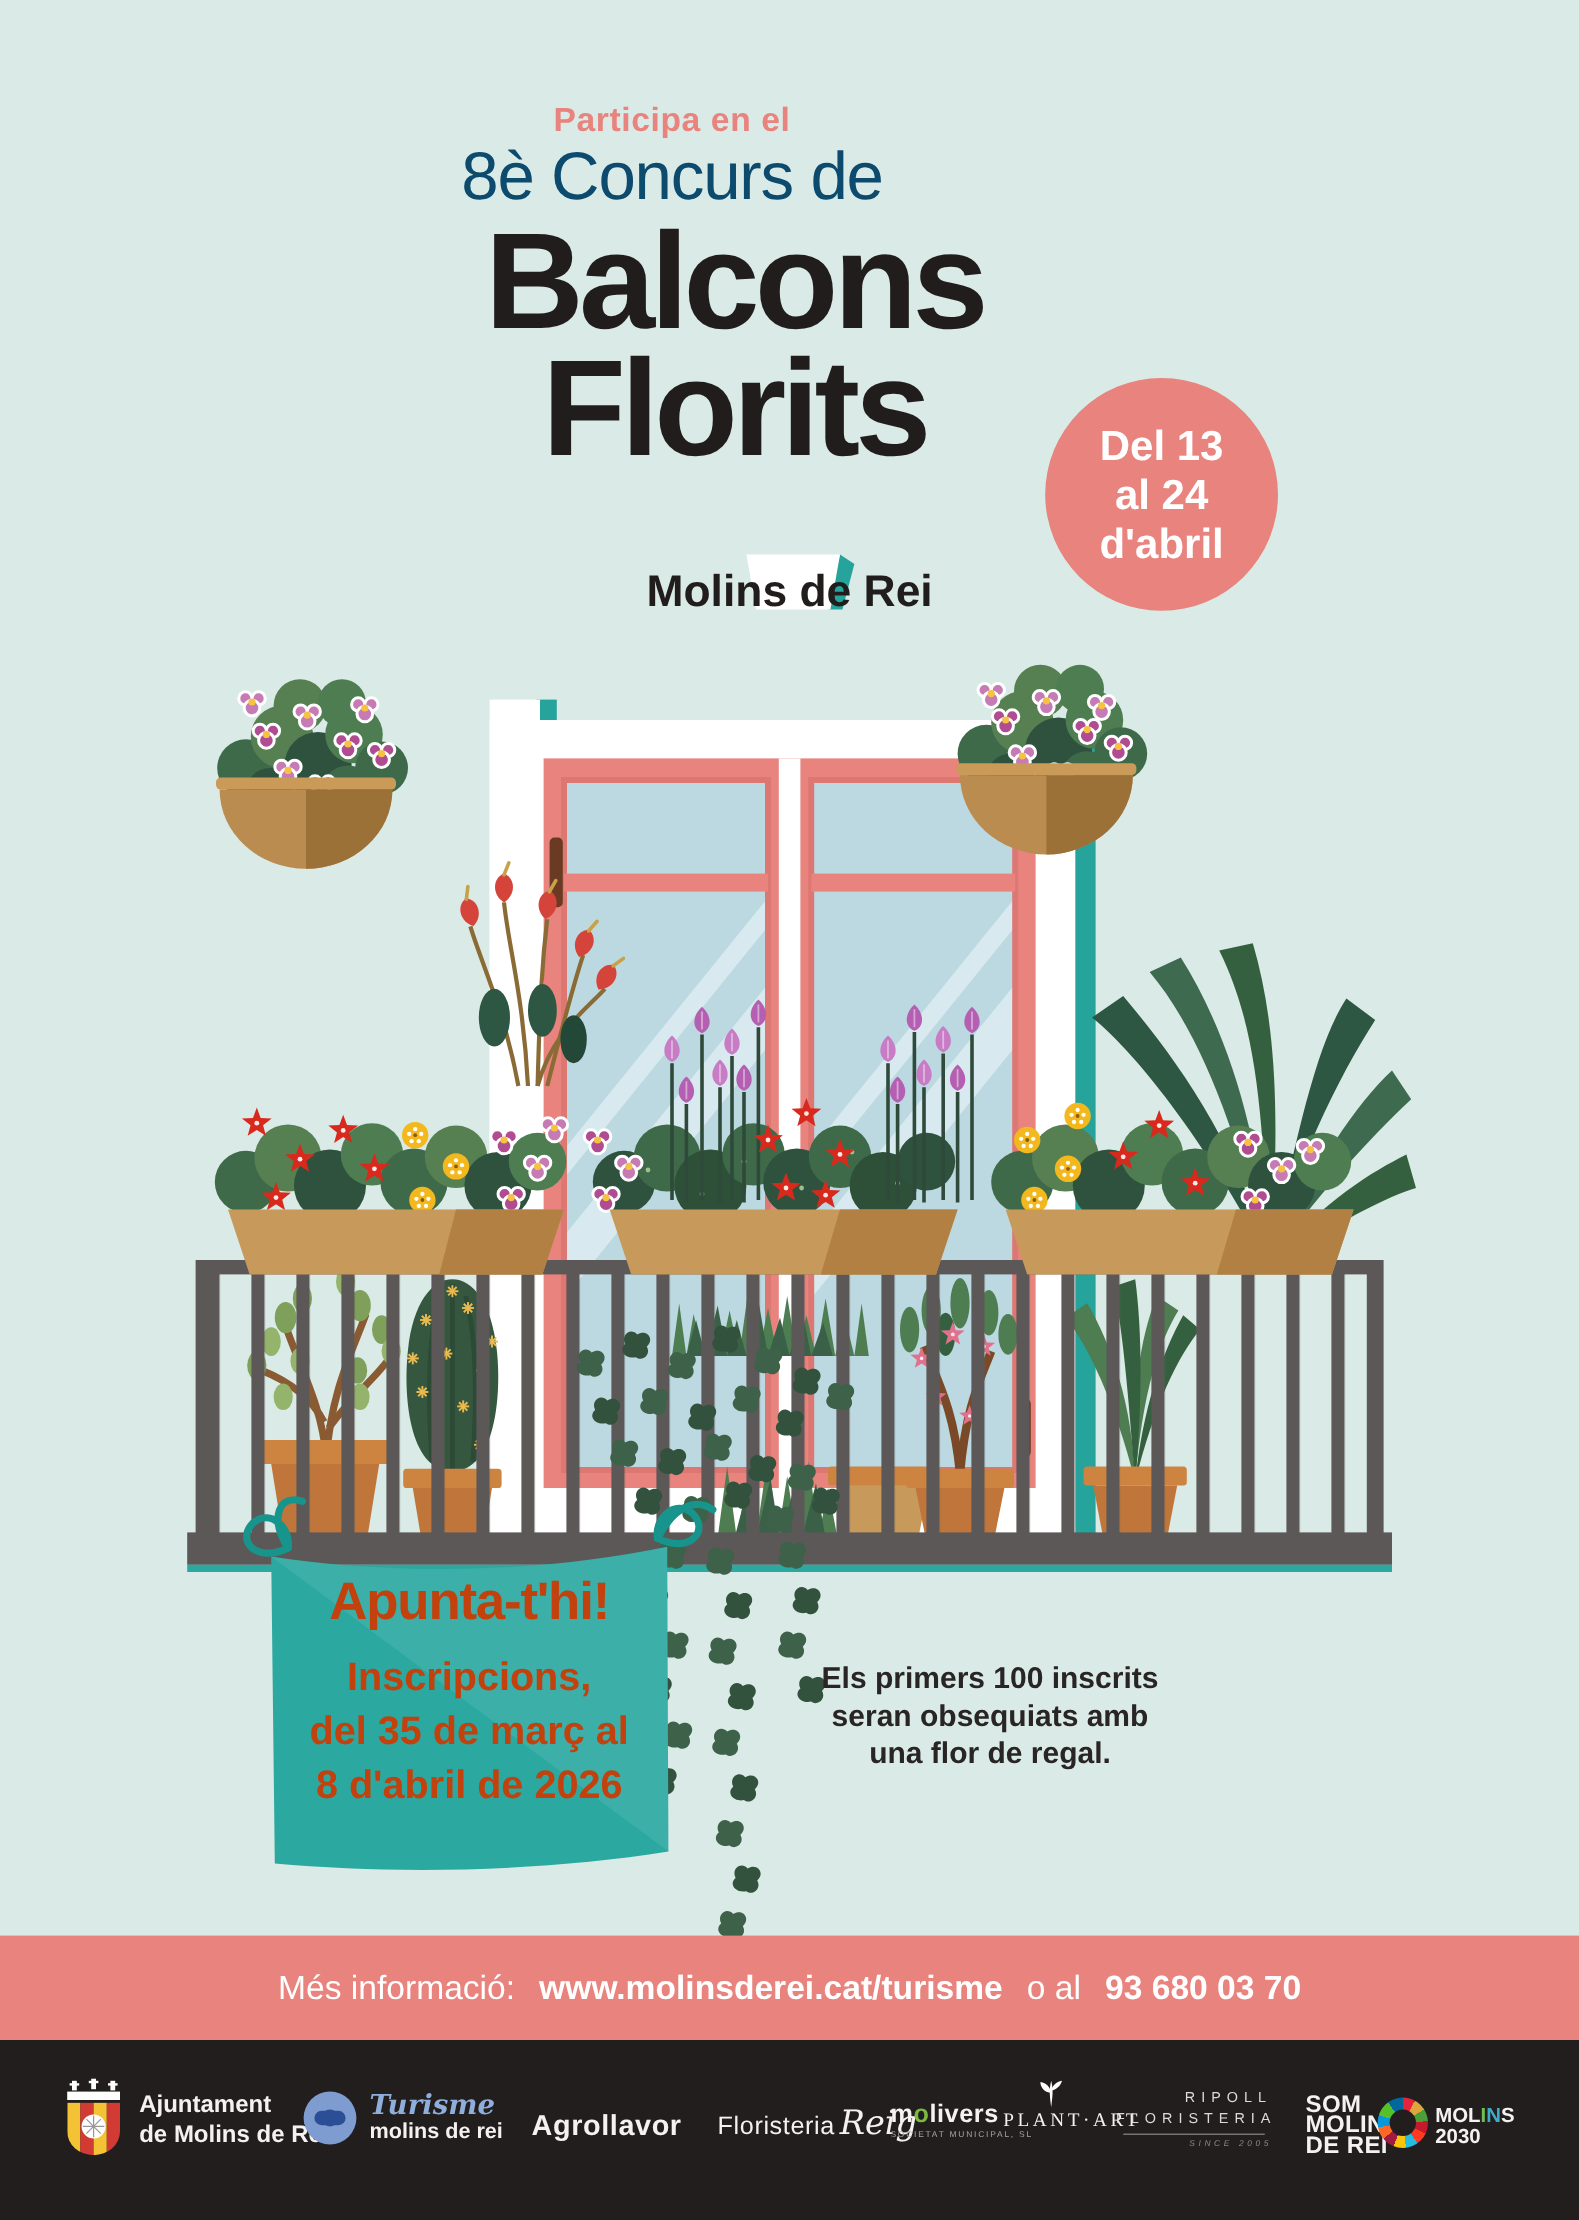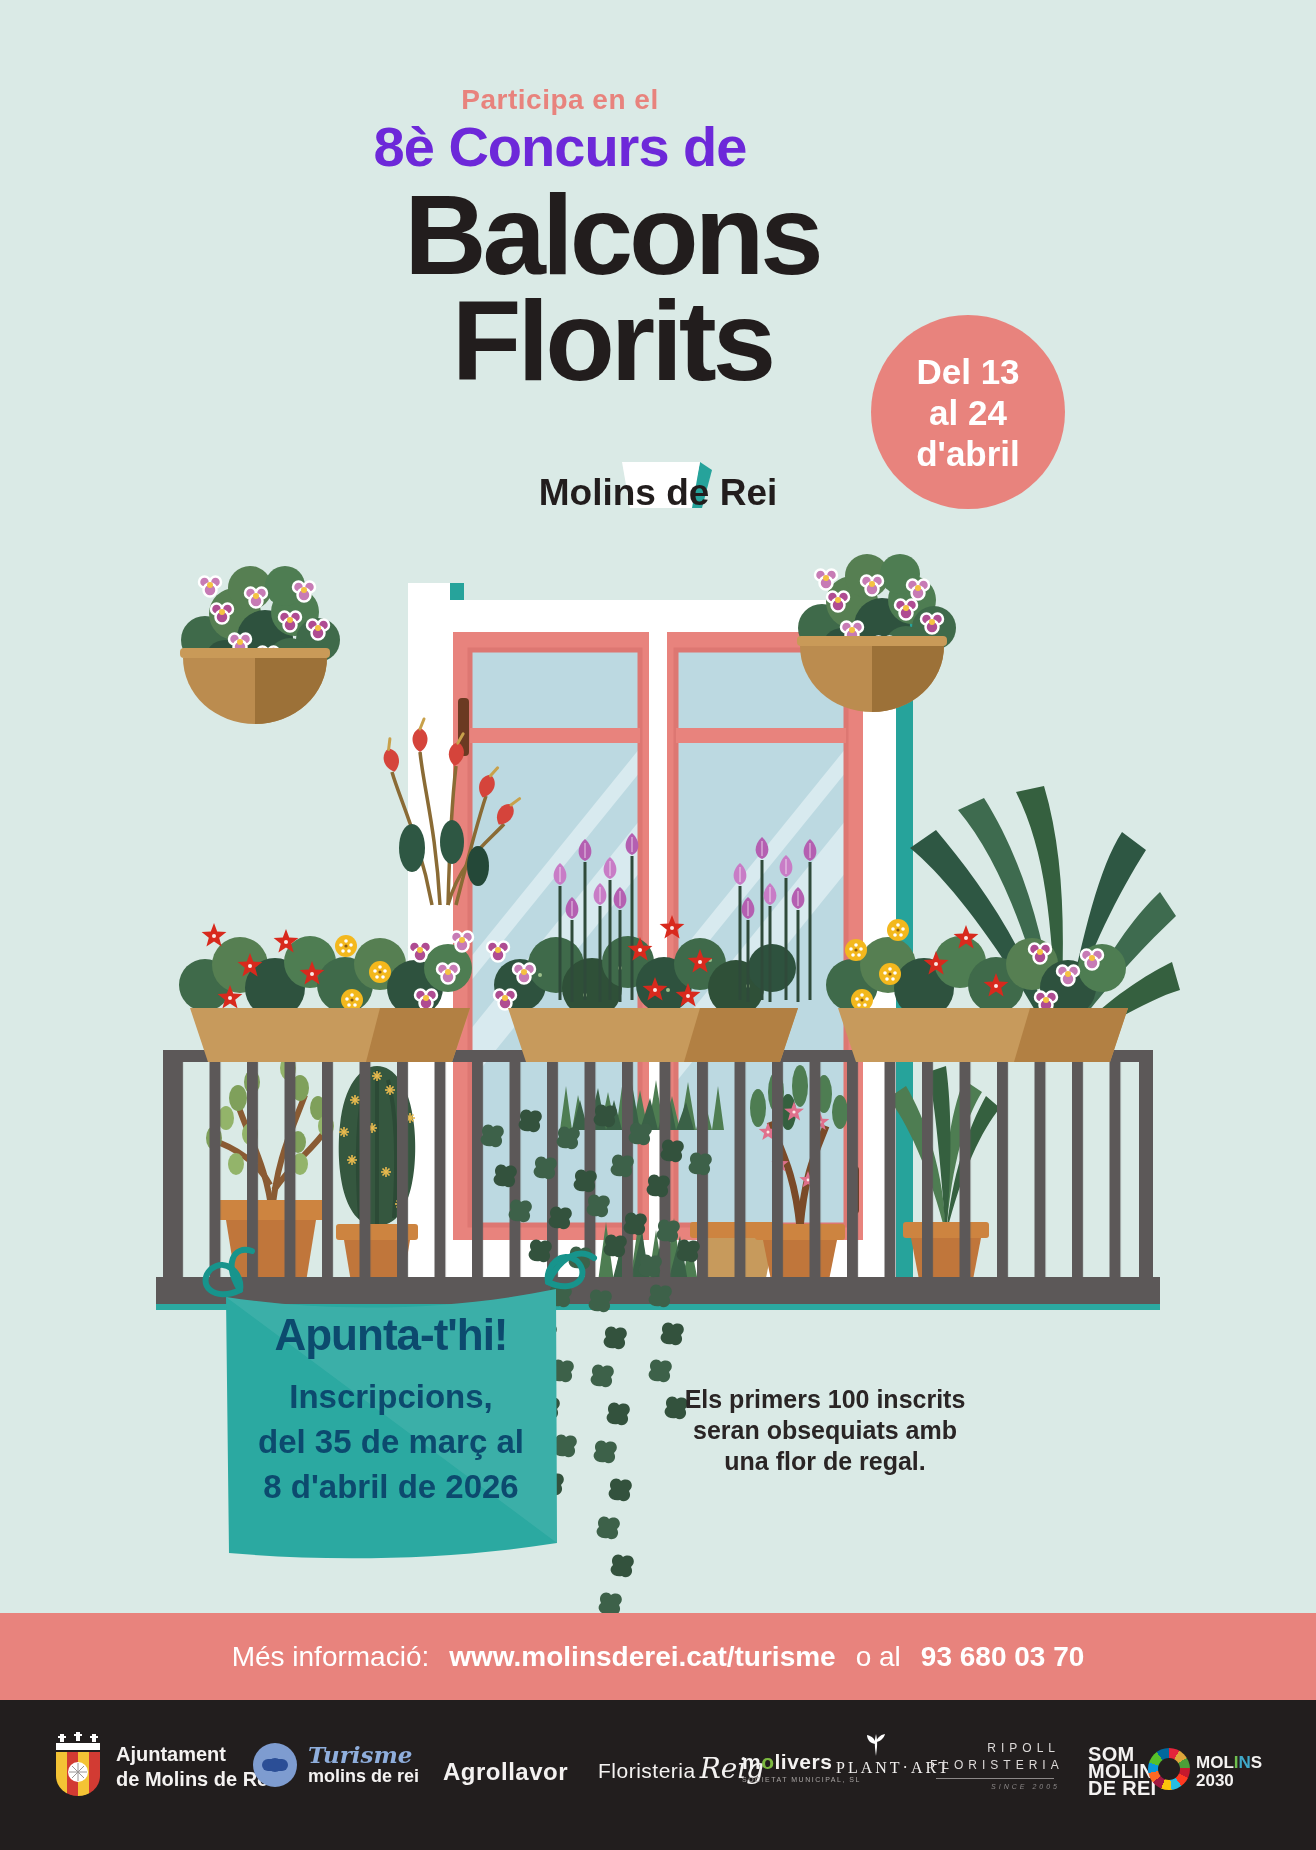--- a/index.html
+++ b/index.html
@@ -1,29 +1,29 @@
 <!DOCTYPE html>
 <html><head>
 <meta charset="utf-8">
 <style>
   html,body{margin:0;padding:0;background:#888;}
   .poster{position:relative;width:1316px;height:1850px;margin:0 auto;background:#DAEAE6;
           font-family:"Liberation Sans",sans-serif;overflow:hidden;}
   .abs{position:absolute;}
   .ctr{transform:translateX(-50%);}
   .kicker{top:84px;left:560px;font-size:28px;font-weight:700;color:#E8837D;letter-spacing:.5px;}
-  .tline{top:114px;left:560px;font-size:56px;font-weight:700;color:#6d28d9;letter-spacing:-1px;}
+  .tline{top:114px;left:560px;font-size:56px;font-weight:400;color:#0c4a6e;letter-spacing:-1px;}
   .big{left:612px;font-size:114px;font-weight:700;color:#221D1D;letter-spacing:-4px;line-height:1;}
   .big1{top:178px;}
   .big2{top:284px;}
   .subtitle{top:472px;left:658px;font-size:37px;font-weight:700;color:#221D1D;}
   .badge{top:315px;left:871px;width:194px;height:194px;border-radius:50%;background:#E8837D;
          display:flex;flex-direction:column;align-items:center;justify-content:center;
          color:#fff;font-weight:700;font-size:35px;line-height:41px;text-align:center;}
-  .banner-text{top:1310px;left:391px;width:330px;margin-left:-165px;text-align:center;color:#0c4a6e;}
+  .banner-text{top:1310px;left:391px;width:330px;margin-left:-165px;text-align:center;color:#c2410c;}
   .banner-title{font-size:44px;font-weight:700;letter-spacing:-1px;margin-bottom:14px;}
   .banner-line{font-size:33px;font-weight:700;line-height:45px;}
   .note{top:1384px;left:825px;width:340px;margin-left:-170px;text-align:center;
         color:#2A2525;font-size:25px;font-weight:700;line-height:31px;}
   .infobar{top:1613px;left:0;width:1316px;height:87px;background:#E8837D;
            display:flex;align-items:center;justify-content:center;gap:20px;
            color:#fff;font-size:28px;}
   .infobar .b{font-weight:700;}
   .footer{top:1700px;left:0;width:1316px;height:150px;background:#221E1E;color:#F4F2F1;}
   .flogo{position:absolute;}

